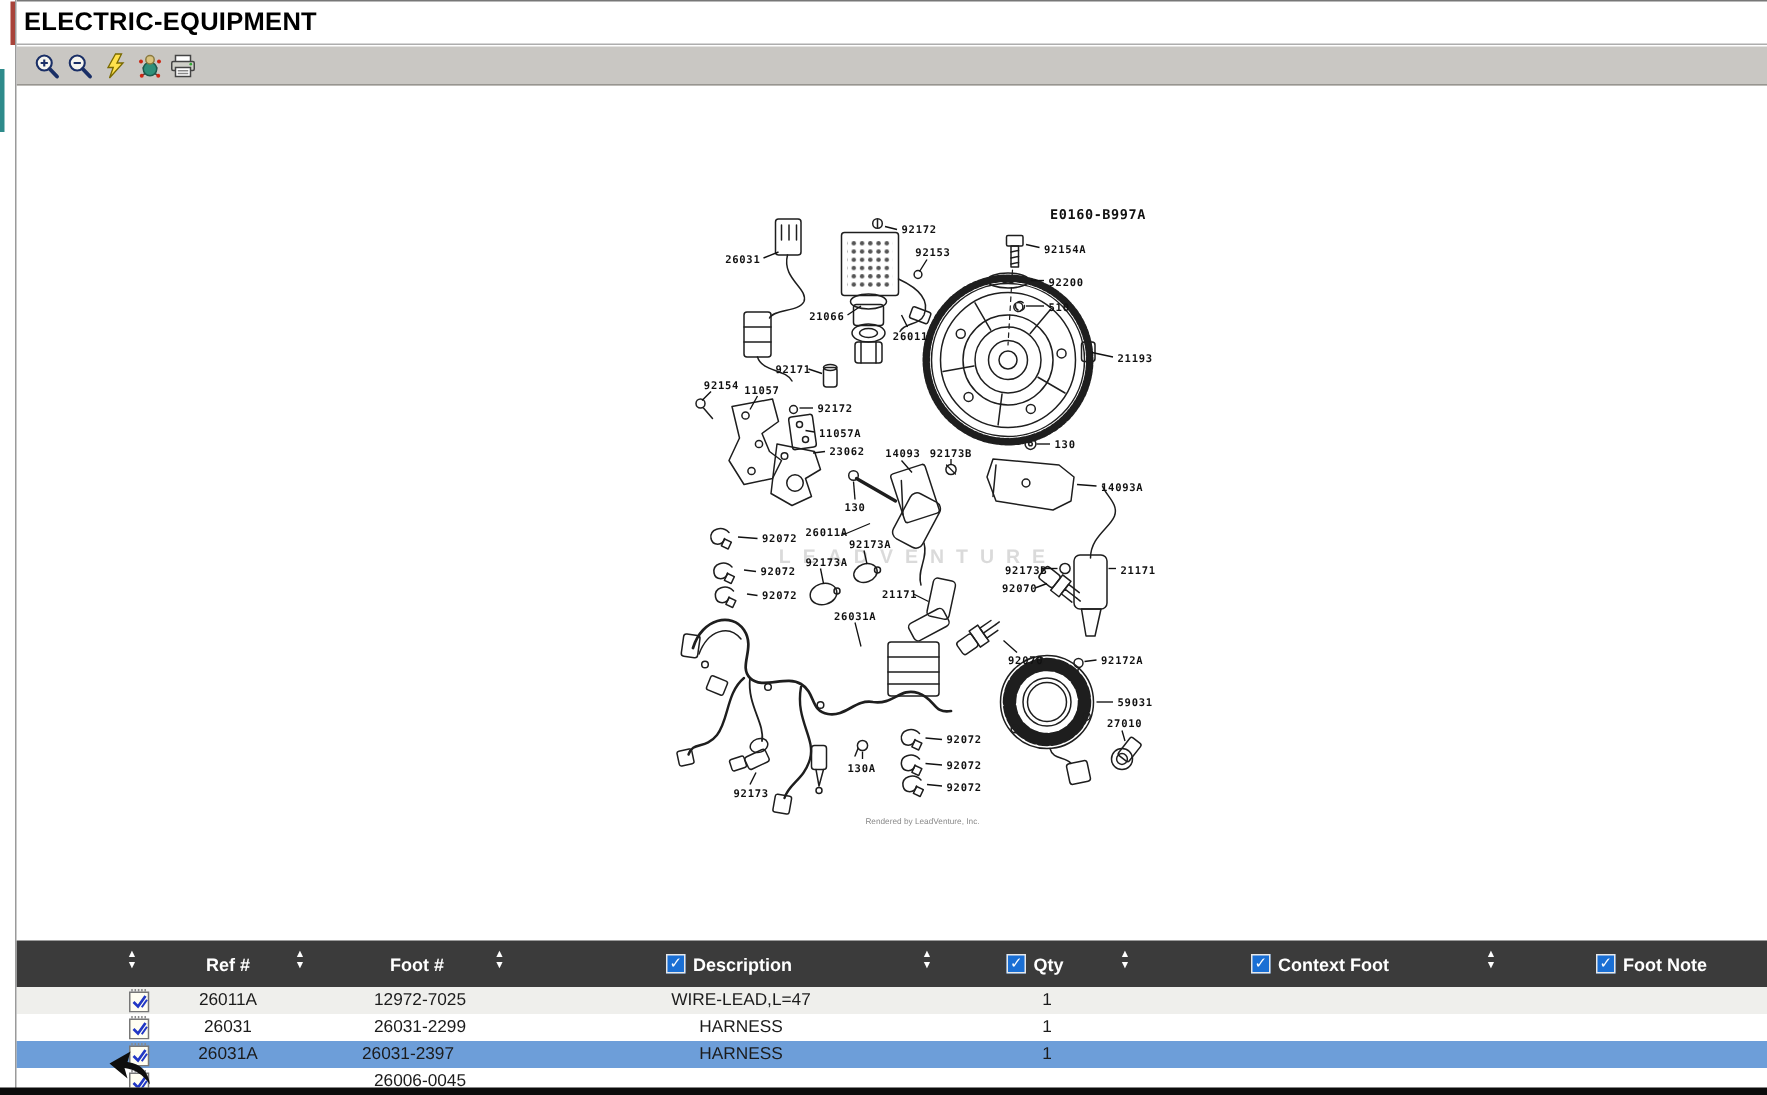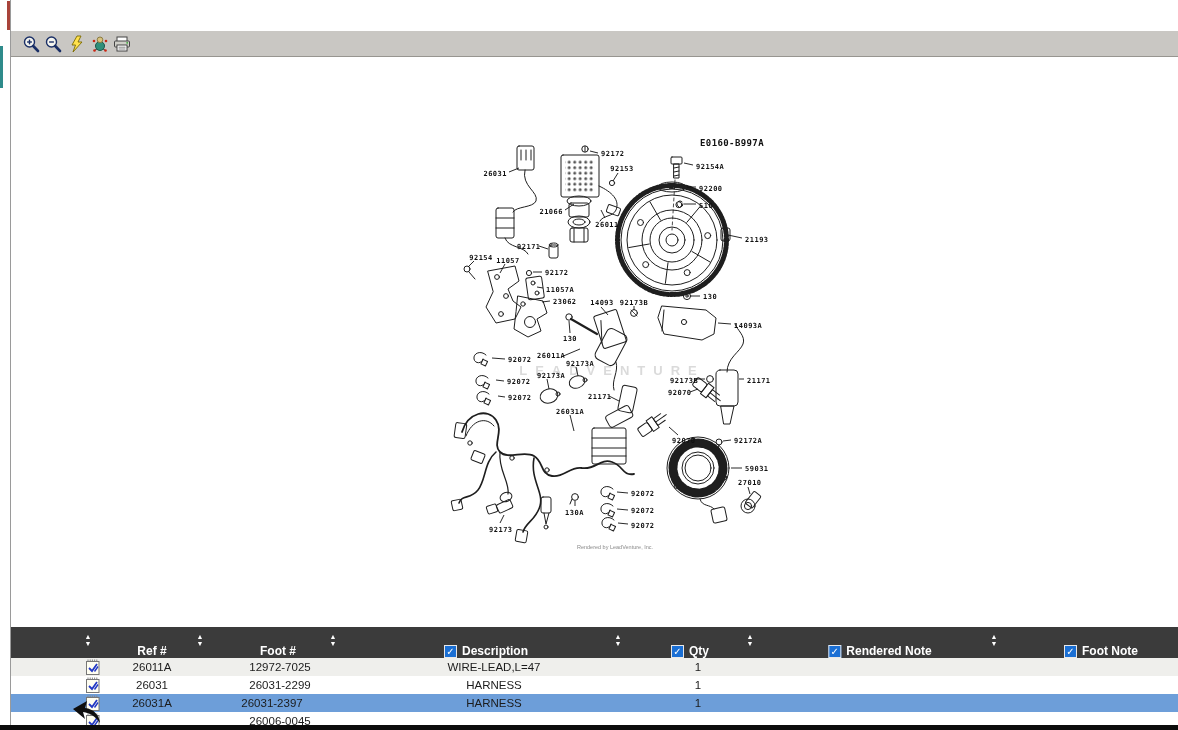--- a/index.html
+++ b/index.html
@@ -35,21 +35,21 @@
                letter-spacing:8px; fill:#c3c3c3; opacity:.6; }
   .renderedby { font-family:"Liberation Sans", sans-serif; font-size:5.5px; fill:#8a8a8a; }
 
   
   #table-header { position:absolute; left:0; top:627px; width:1178px; height:31px; background:var(--hdr,#3b3b3b); z-index:10; }
   #table-header .mask { position:absolute; left:0; top:0; width:6px; height:31px; background:#fff; }
   .sort { position:absolute; top:6px; transform:translateX(-50%); color:#fff; text-align:center;
           line-height:0; cursor:pointer; }
   .sort i { display:block; font-style:normal; font-size:7px; line-height:7px; }
   .hcol { position:absolute; top:0; height:31px; transform:translateX(-50%);
-          display:flex; align-items:flex-end; gap:5px; cursor:pointer; }
+          display:flex; align-items:center; gap:5px; cursor:pointer; }
   .hlabel { color:#fff; font-size:12px; font-weight:bold; white-space:nowrap; }
   .cb { width:13px; height:13px; background:var(--cb,#1a6fd4); border:1px solid #e8e8e8;
         color:#fff; font-size:10px; line-height:12px; text-align:center; display:inline-block; cursor:pointer; }
 
   #table-body { position:absolute; left:0; top:658px; width:1178px; height:67px; overflow:hidden;
                 background:#fff; z-index:10; }
   .trow { position:relative; height:18px; background:#fff; cursor:pointer; }
   .trow.alt { background:var(--alt,#efefec); }
   .trow.sel { background:var(--sel,#6d9ed9); }
   .rowicon { position:absolute; left:86px; top:1px; width:14px; height:16px; cursor:pointer; }
@@ -328,20 +328,23 @@
         <text x="489" y="531.5" text-anchor="start" class="plabel">92173</text>
       </g>
   </svg>
 
   <div id="left-gutter">
     <div class="redseg"></div>
     <div class="tealseg"></div>
     <div class="vline"></div>
   </div>
 
+  <div id="titlebar">
+    <span class="t">ELECTRIC-EQUIPMENT</span>
+  </div>
 
   <div id="toolbar">
     <span class="tbtn" style="left:11px">
       <svg width="19" height="19" viewBox="0 0 19 19">
         <circle cx="7.5" cy="7" r="5" fill="#f5f5ef" stroke="#1a2f66" stroke-width="1.4"></circle>
         <line x1="7.5" y1="4.6" x2="7.5" y2="9.4" stroke="#1a2f66" stroke-width="1.4"></line>
         <line x1="5.1" y1="7" x2="9.9" y2="7" stroke="#1a2f66" stroke-width="1.4"></line>
         <line x1="11.2" y1="11" x2="16" y2="16" stroke="#1a2f66" stroke-width="2.6" stroke-linecap="round"></line>
       </svg>
     </span>
@@ -416,21 +419,21 @@
       <span class="hcol" style="left: 486px;">
         <span class="cb">✓</span>
         <span class="hlabel">Description</span>
       </span>
       <span class="hcol" style="left: 690px;">
         <span class="cb">✓</span>
         <span class="hlabel">Qty</span>
       </span>
       <span class="hcol" style="left: 880px;">
         <span class="cb">✓</span>
-        <span class="hlabel">Rendered Note</span>
+        <span class="hlabel">Context Foot</span>
       </span>
       <span class="hcol" style="left: 1101px;">
         <span class="cb">✓</span>
         <span class="hlabel">Foot Note</span>
       </span>
     </div>
 
   <div id="table-body">
       <div class="trow alt">
         <span class="rowicon"><svg width="14" height="16" viewBox="0 0 14 16">

